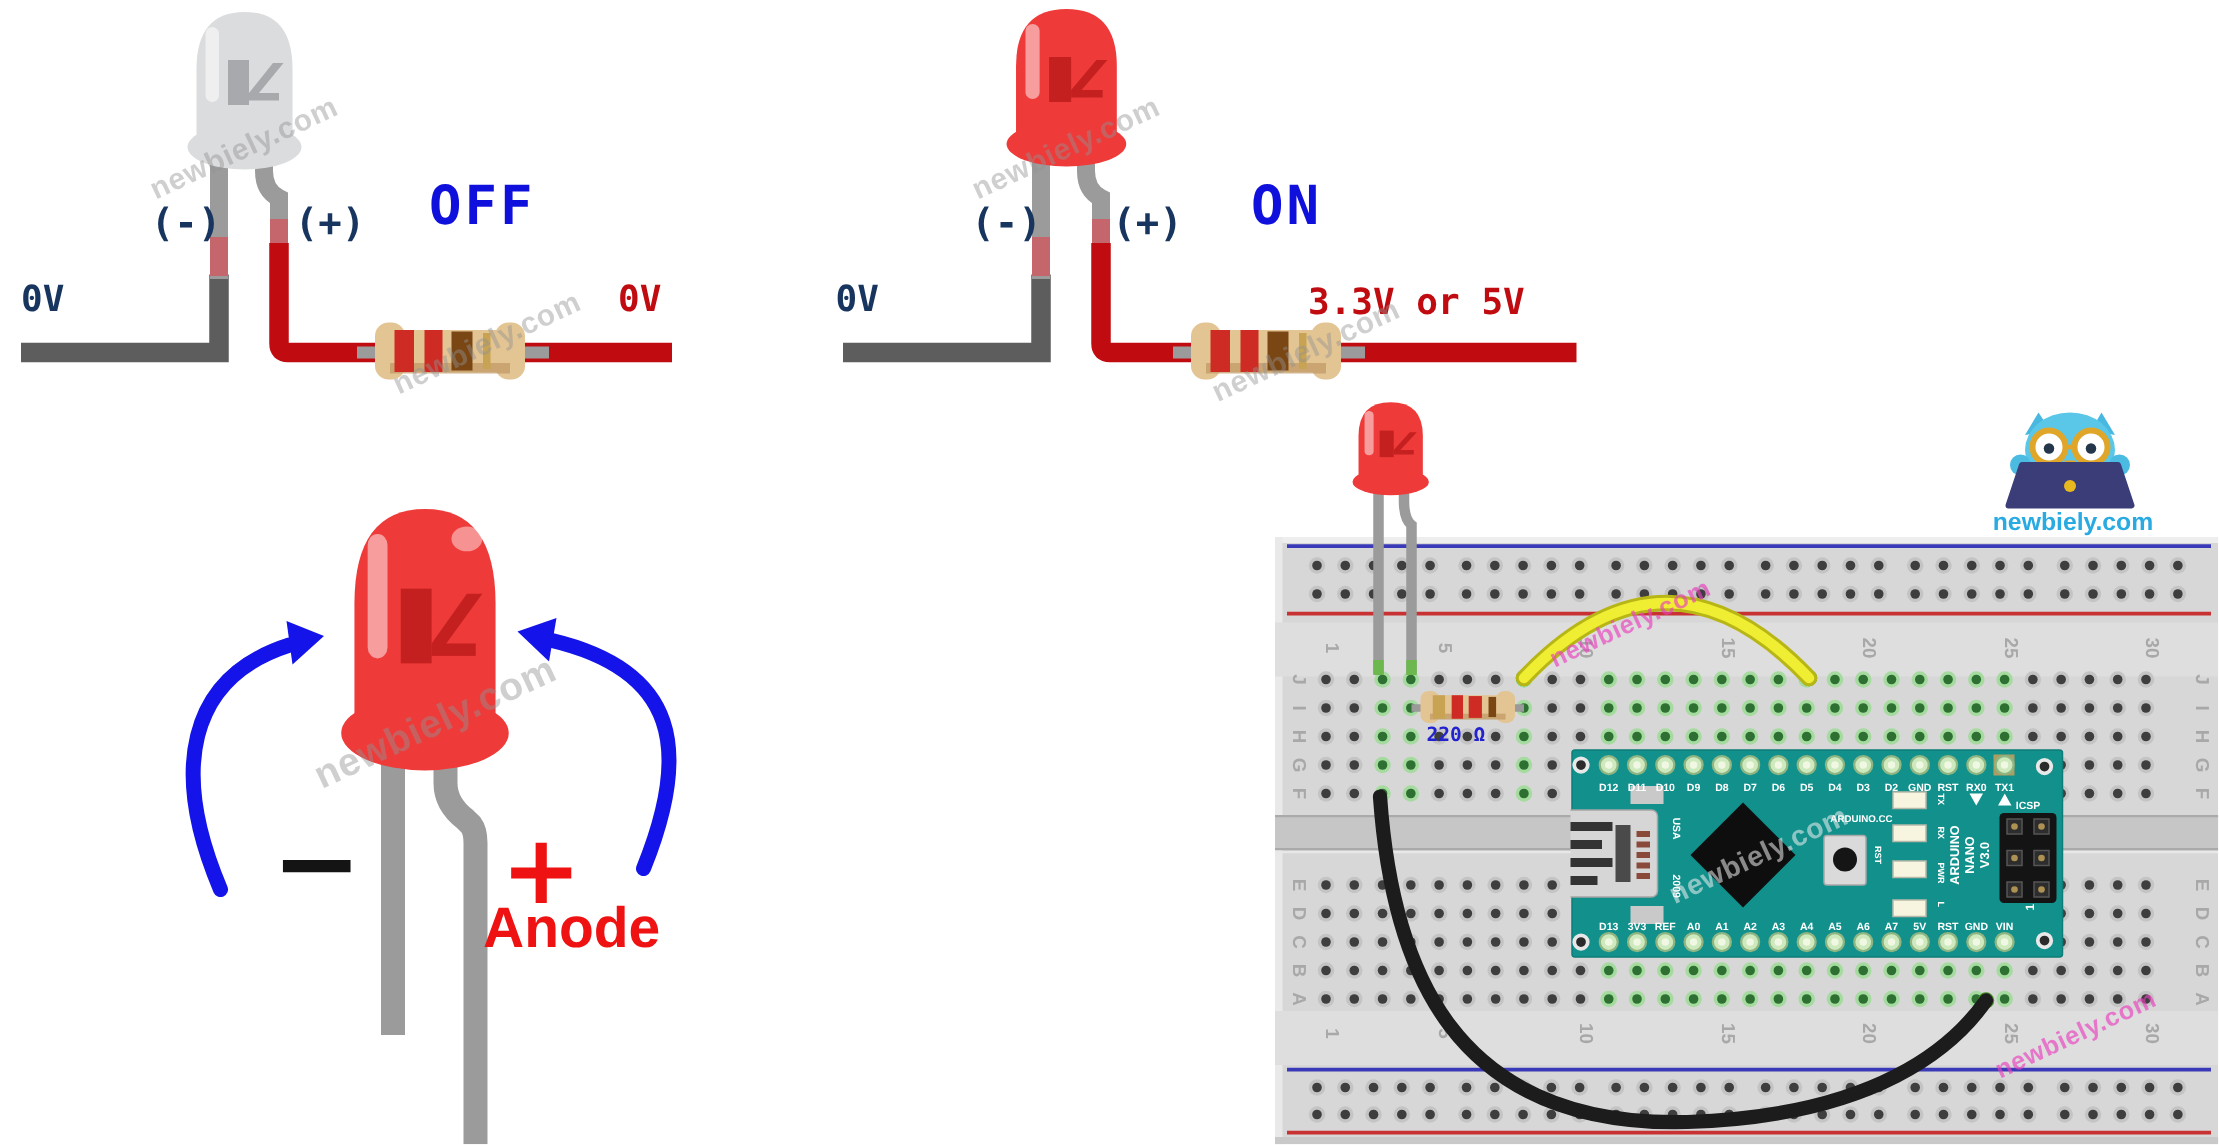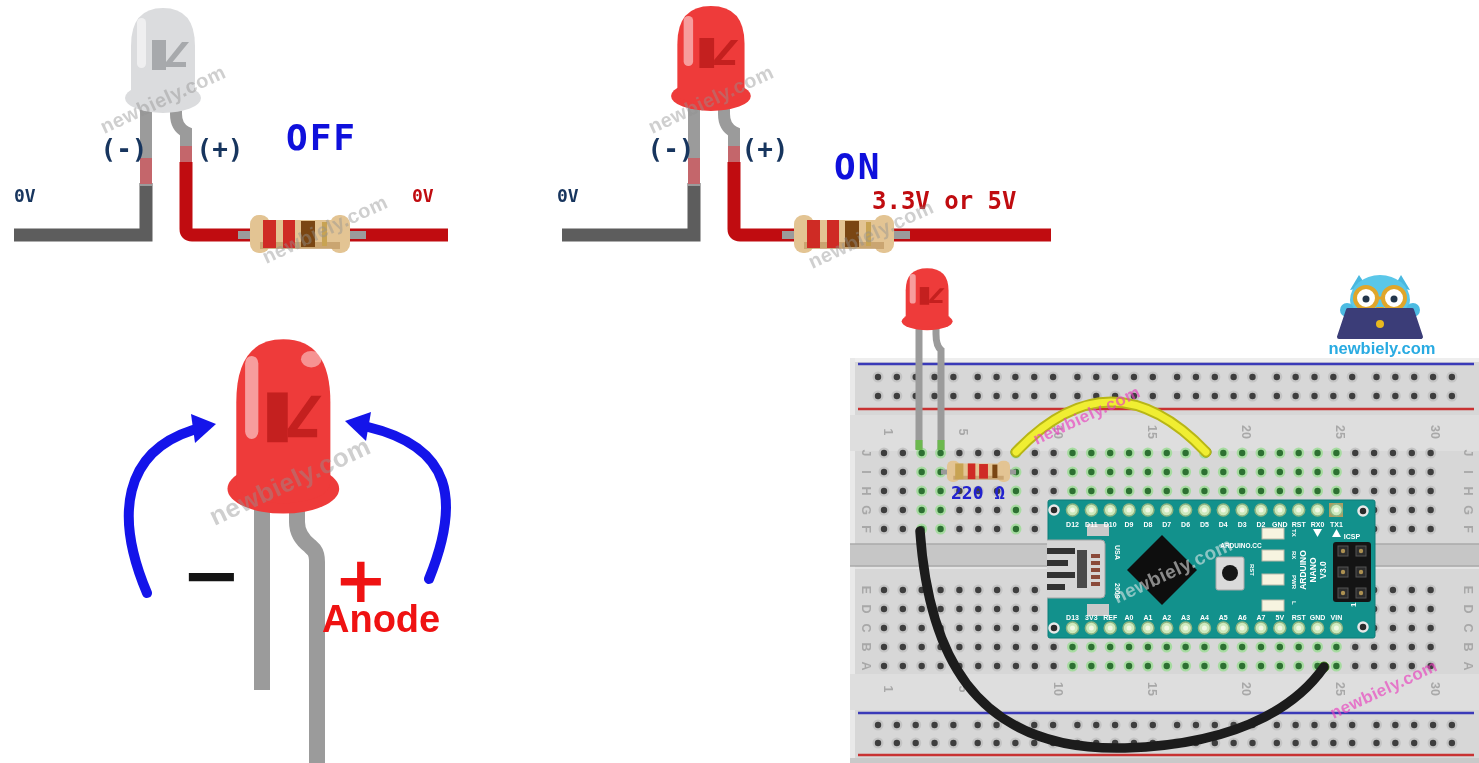--- a/index.html
+++ b/index.html
@@ -2,33 +2,33 @@
 <html><head>
 <meta charset="utf-8">
 <style>
   html,body{margin:0;padding:0;background:#ffffff;}
   #stage{position:relative;width:1479px;height:763px;overflow:hidden;background:#fff;
          font-family:"Liberation Sans",sans-serif;}
   #stage svg{position:absolute;}
   .lbl{position:absolute;white-space:nowrap;line-height:1;}
   .mono{font-family:"DejaVu Sans Mono",monospace;font-weight:bold;}
   .pol{font-size:26px;color:#17355e;width:56px;text-align:center;}
-  .volt{font-size:18px;}
+  .volt{font-size:24px;}
   .navy{color:#17355e;}
   .redtx{color:#c00c10;}
   .state{font-size:36px;color:#0f10dc;letter-spacing:2px;}
   .bigword{font-weight:bold;font-size:38px;}
   .wm{position:absolute;width:160px;text-align:center;white-space:nowrap;
       transform:rotate(-25deg);font-weight:600;letter-spacing:.5px;
       font-size:20px;color:rgba(145,145,145,.44);}
   .wm.big{width:200px;font-size:26px;}
   .wm.onnano{font-size:19px;color:rgba(240,240,240,.55);}
   .wm.pink{font-size:17px;color:rgba(232,64,190,.66);}
   .logo-text{font-weight:bold;font-size:16.5px;color:#29abe2;width:124px;text-align:center;}
-  .r220{font-size:18px;color:#2222cf;}
+  .r220{font-size:13px;color:#2222cf;}
 </style>
 </head>
 <body>
 
 <div id="stage">
 
   <svg id="bb-svg" style="left:850px;top:358px;" width="629" height="405">
     <rect x="0" y="0" width="629" height="405" fill="#d7d7d7"></rect>
     <rect x="0" y="0" width="629" height="4" fill="#eeeeee"></rect>
     <rect x="0" y="0" width="5" height="405" fill="#e9e9e9"></rect>
@@ -1233,21 +1233,21 @@
   </svg>
 
   <div class="lbl mono pol" style="left:96px;top:136px;">(-)</div>
   <div class="lbl mono pol" style="left:192px;top:136px;">(+)</div>
   <div class="lbl mono state" style="left:286px;top:120px;">OFF</div>
   <div class="lbl mono volt navy" style="left:14px;top:187px;">0V</div>
   <div class="lbl mono volt redtx" style="left:412px;top:187px;">0V</div>
 
   <div class="lbl mono pol" style="left:643px;top:136px;">(-)</div>
   <div class="lbl mono pol" style="left:737px;top:136px;">(+)</div>
-  <div class="lbl mono state" style="left:834px;top:120px;margin-top:29px;">ON</div>
+  <div class="lbl mono state" style="left:834px;top:120px;">ON</div>
   <div class="lbl mono volt navy" style="left:557px;top:187px;">0V</div>
   <div class="lbl mono redtx" style="left:872px;top:189px;font-size:24px;">3.3V or 5V</div>
 
   <div class="lbl bigword" style="left:322px;top:600px;color:#ef1212;">Anode</div>
 
   <div class="lbl mono r220" style="left:951px;top:484px;">220 Ω</div>
 
   <div class="lbl logo-text" style="left:1320px;top:340px;">newbiely.com</div>
 
   <div class="wm" style="left:83px;top:88px;">newbiely.com</div>

